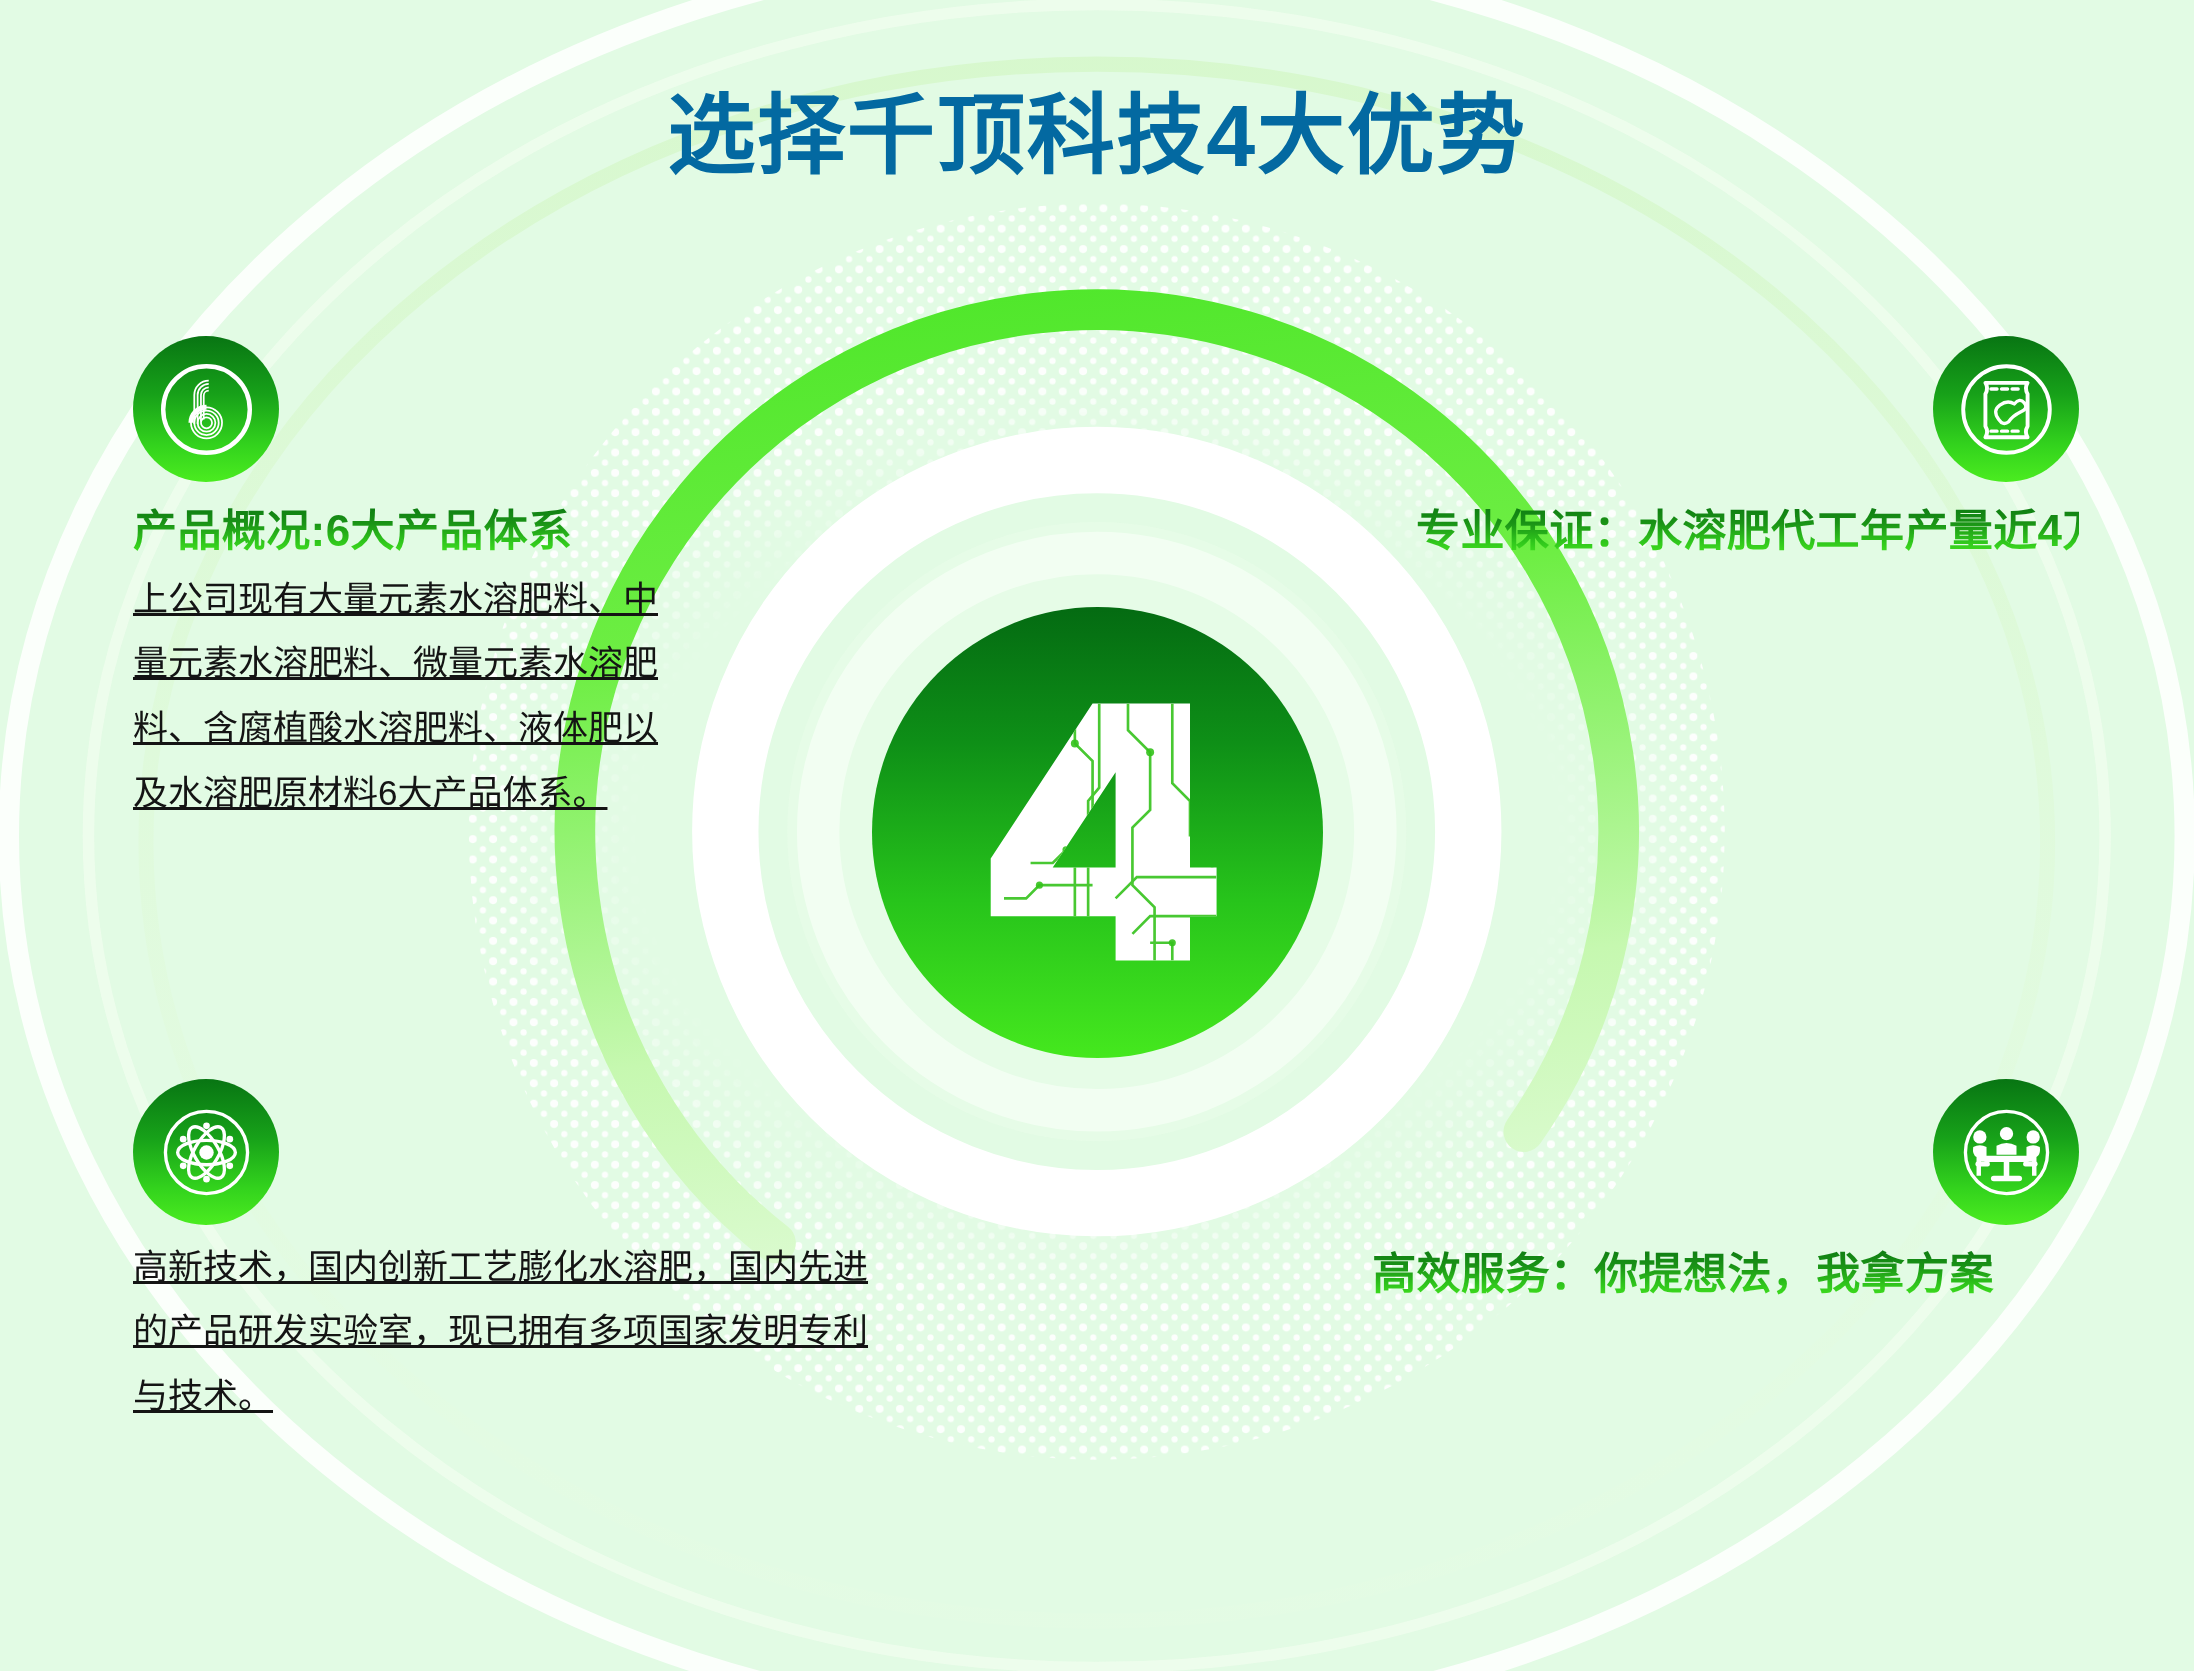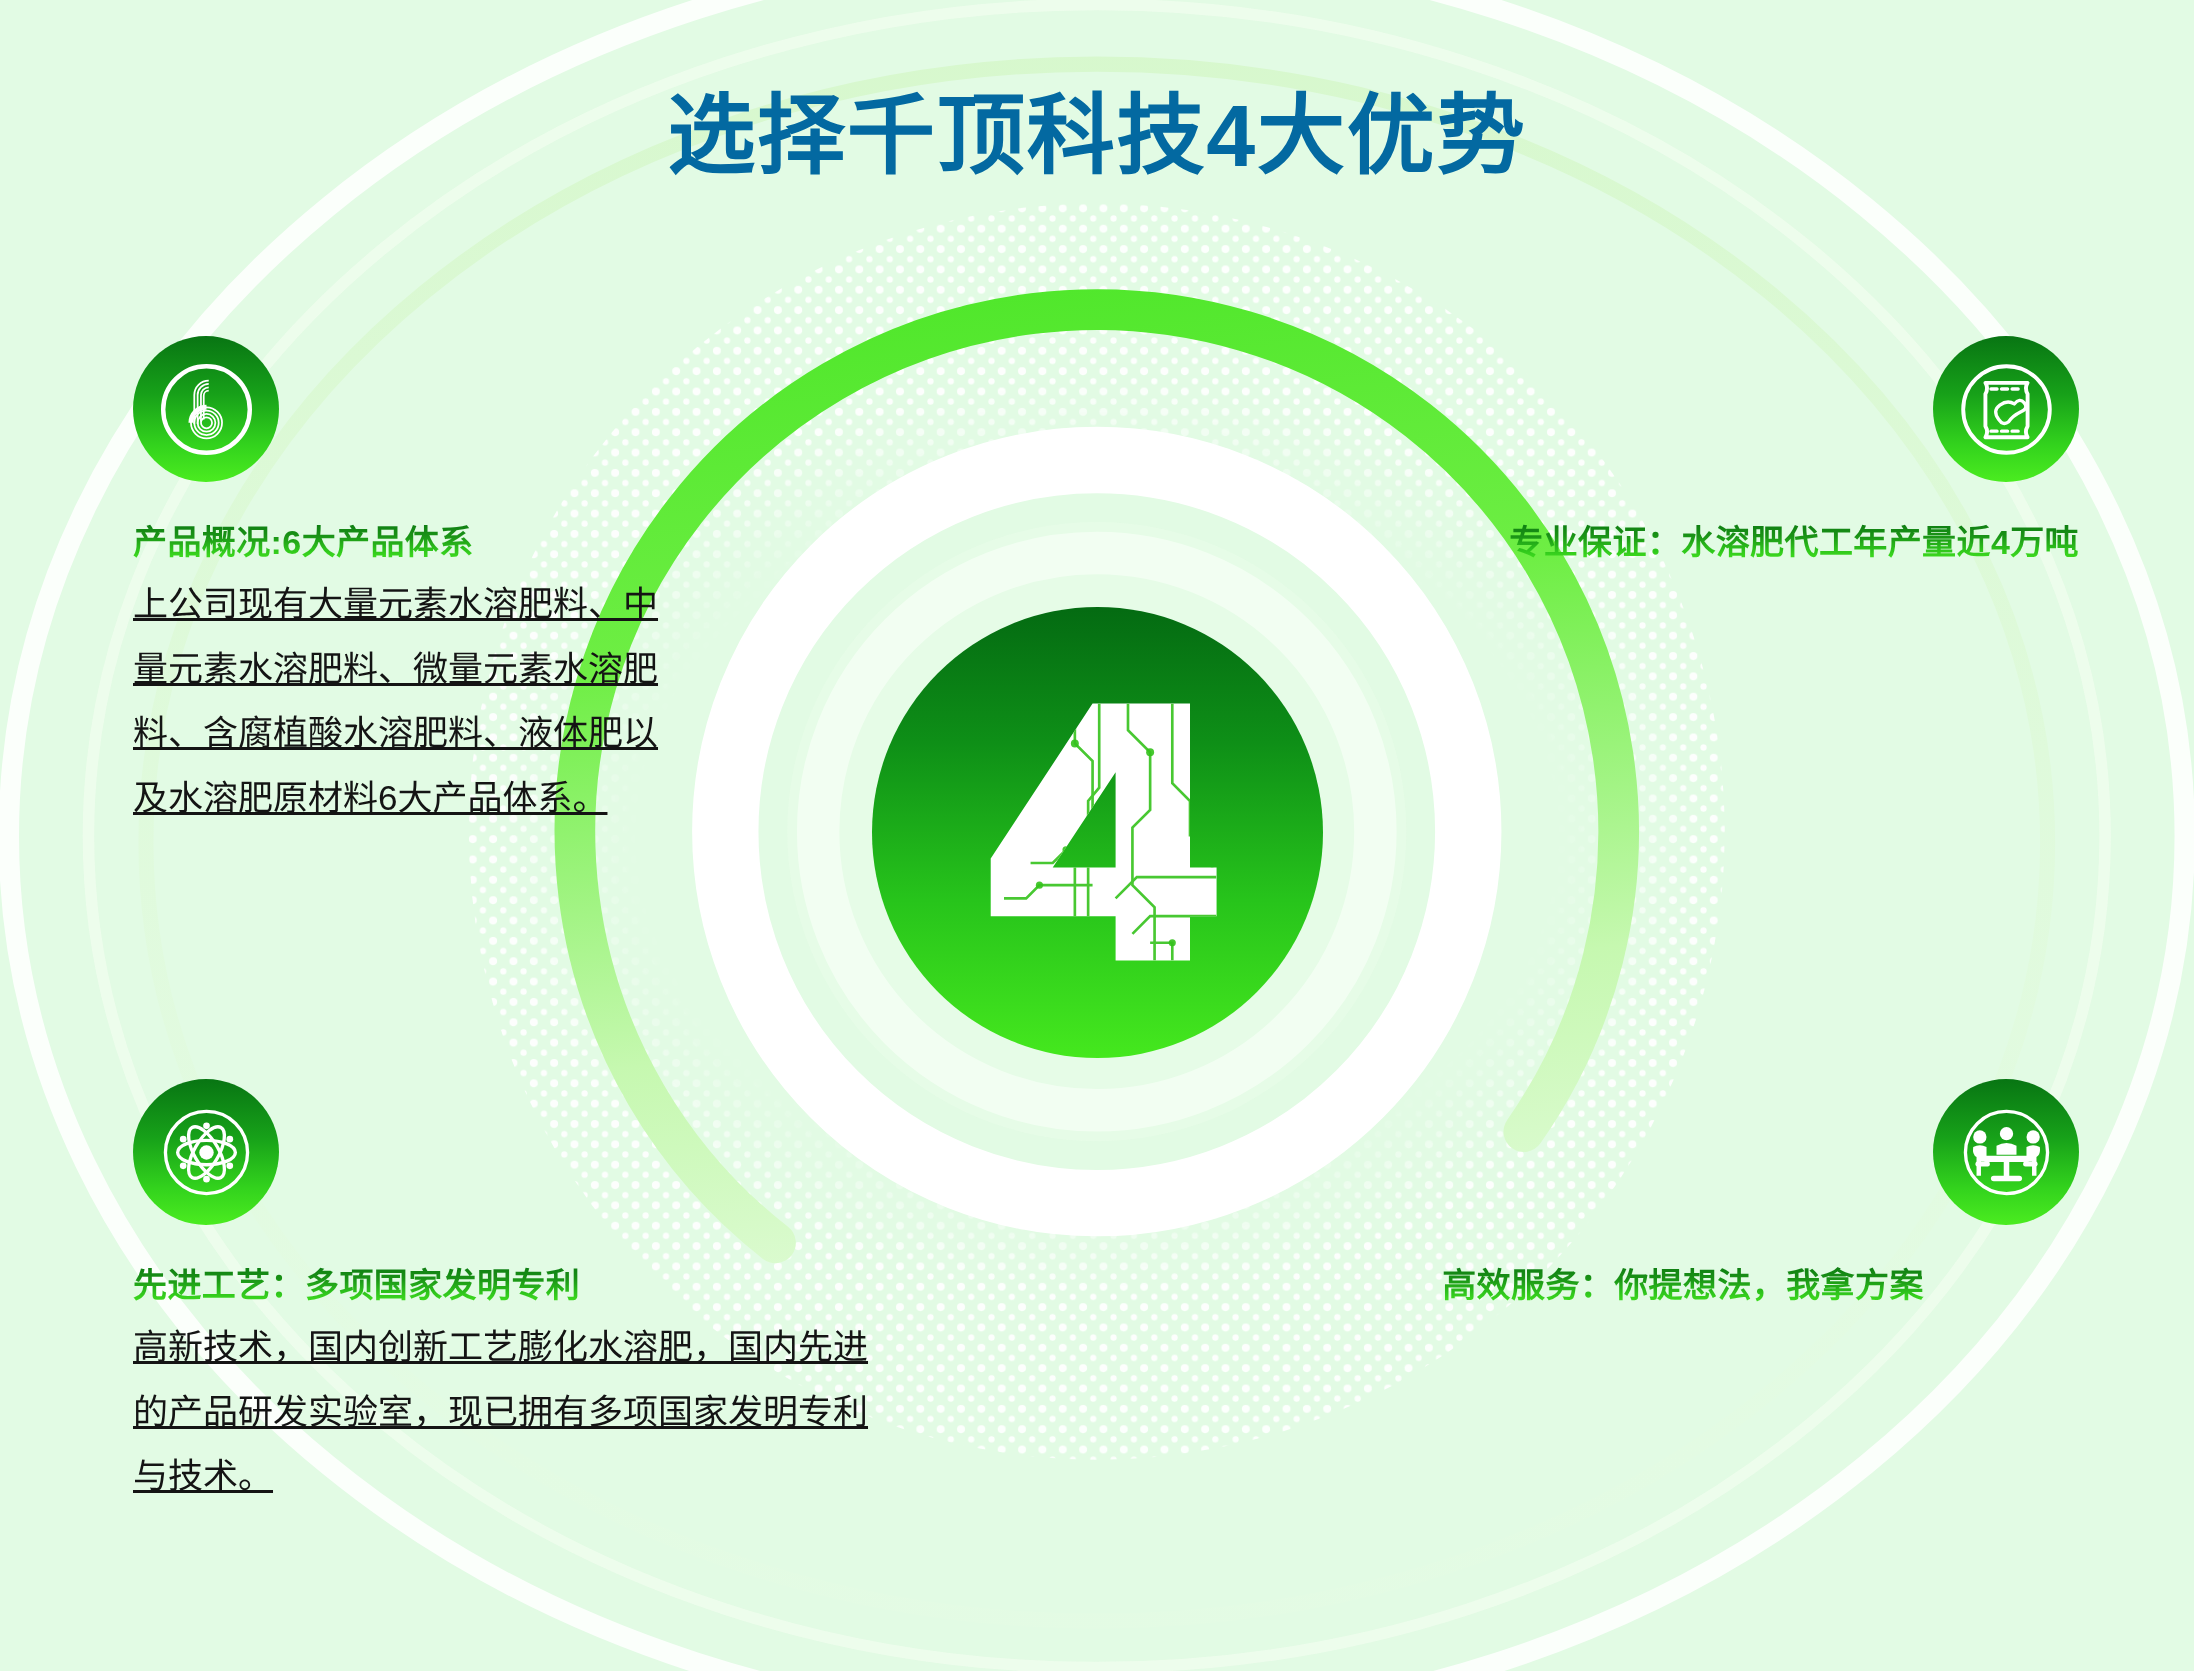--- a/index.html
+++ b/index.html
@@ -51,25 +51,25 @@
 
   
   .quad{position:absolute;z-index:7;}
   .quad-icon{
     width:146px;height:146px;border-radius:50%;
     background:linear-gradient(180deg,#087513 0%,#17a119 40%,#33d31d 75%,#4bec20 100%);
     display:flex;align-items:center;justify-content:center;
     position:relative;
   }
   .quad-head{
-    font-size:34px;
+    font-size:44px;
     font-weight:bold;
     letter-spacing:0.4px;
     line-height:1.18;
-    margin-top:40px;
+    margin-top:23px;
     white-space:nowrap;
     background:linear-gradient(180deg,#0d7a12 0%,#1a9316 35%,#2fc51c 70%,#46e81f 100%);
     -webkit-background-clip:text;
     background-clip:text;
     color:transparent;
     -webkit-text-fill-color:transparent;
   }
   .quad-body{
     font-size:35px;
     line-height:1.85;
@@ -245,21 +245,20 @@
       <g fill="#ffffff">
         <circle cx="100" cy="52" r="6"></circle>
         <circle cx="100" cy="148" r="6"></circle>
         <circle cx="58" cy="76" r="6"></circle>
         <circle cx="142" cy="124" r="6"></circle>
         <circle cx="58" cy="124" r="6"></circle>
         <circle cx="142" cy="76" r="6"></circle>
       </g>
     </svg>
   </div>
-  <div class="quad-head">先进工艺：多项国家发明专利</div>
   <div class="quad-body">高新技术，国内创新工艺膨化水溶肥，国内先进的产品研发实验室，现已拥有多项国家发明专利与技术。</div>
 </div>
 
 <div class="quad" id="quad-br">
   <div class="quad-icon">
     <svg viewBox="0 0 200 200" width="111" height="111" aria-hidden="true">
       <circle cx="100" cy="100" r="74" fill="none" stroke="#ffffff" stroke-width="6"></circle>
       <g fill="#ffffff">
 
         <circle cx="100" cy="66" r="12"></circle>

